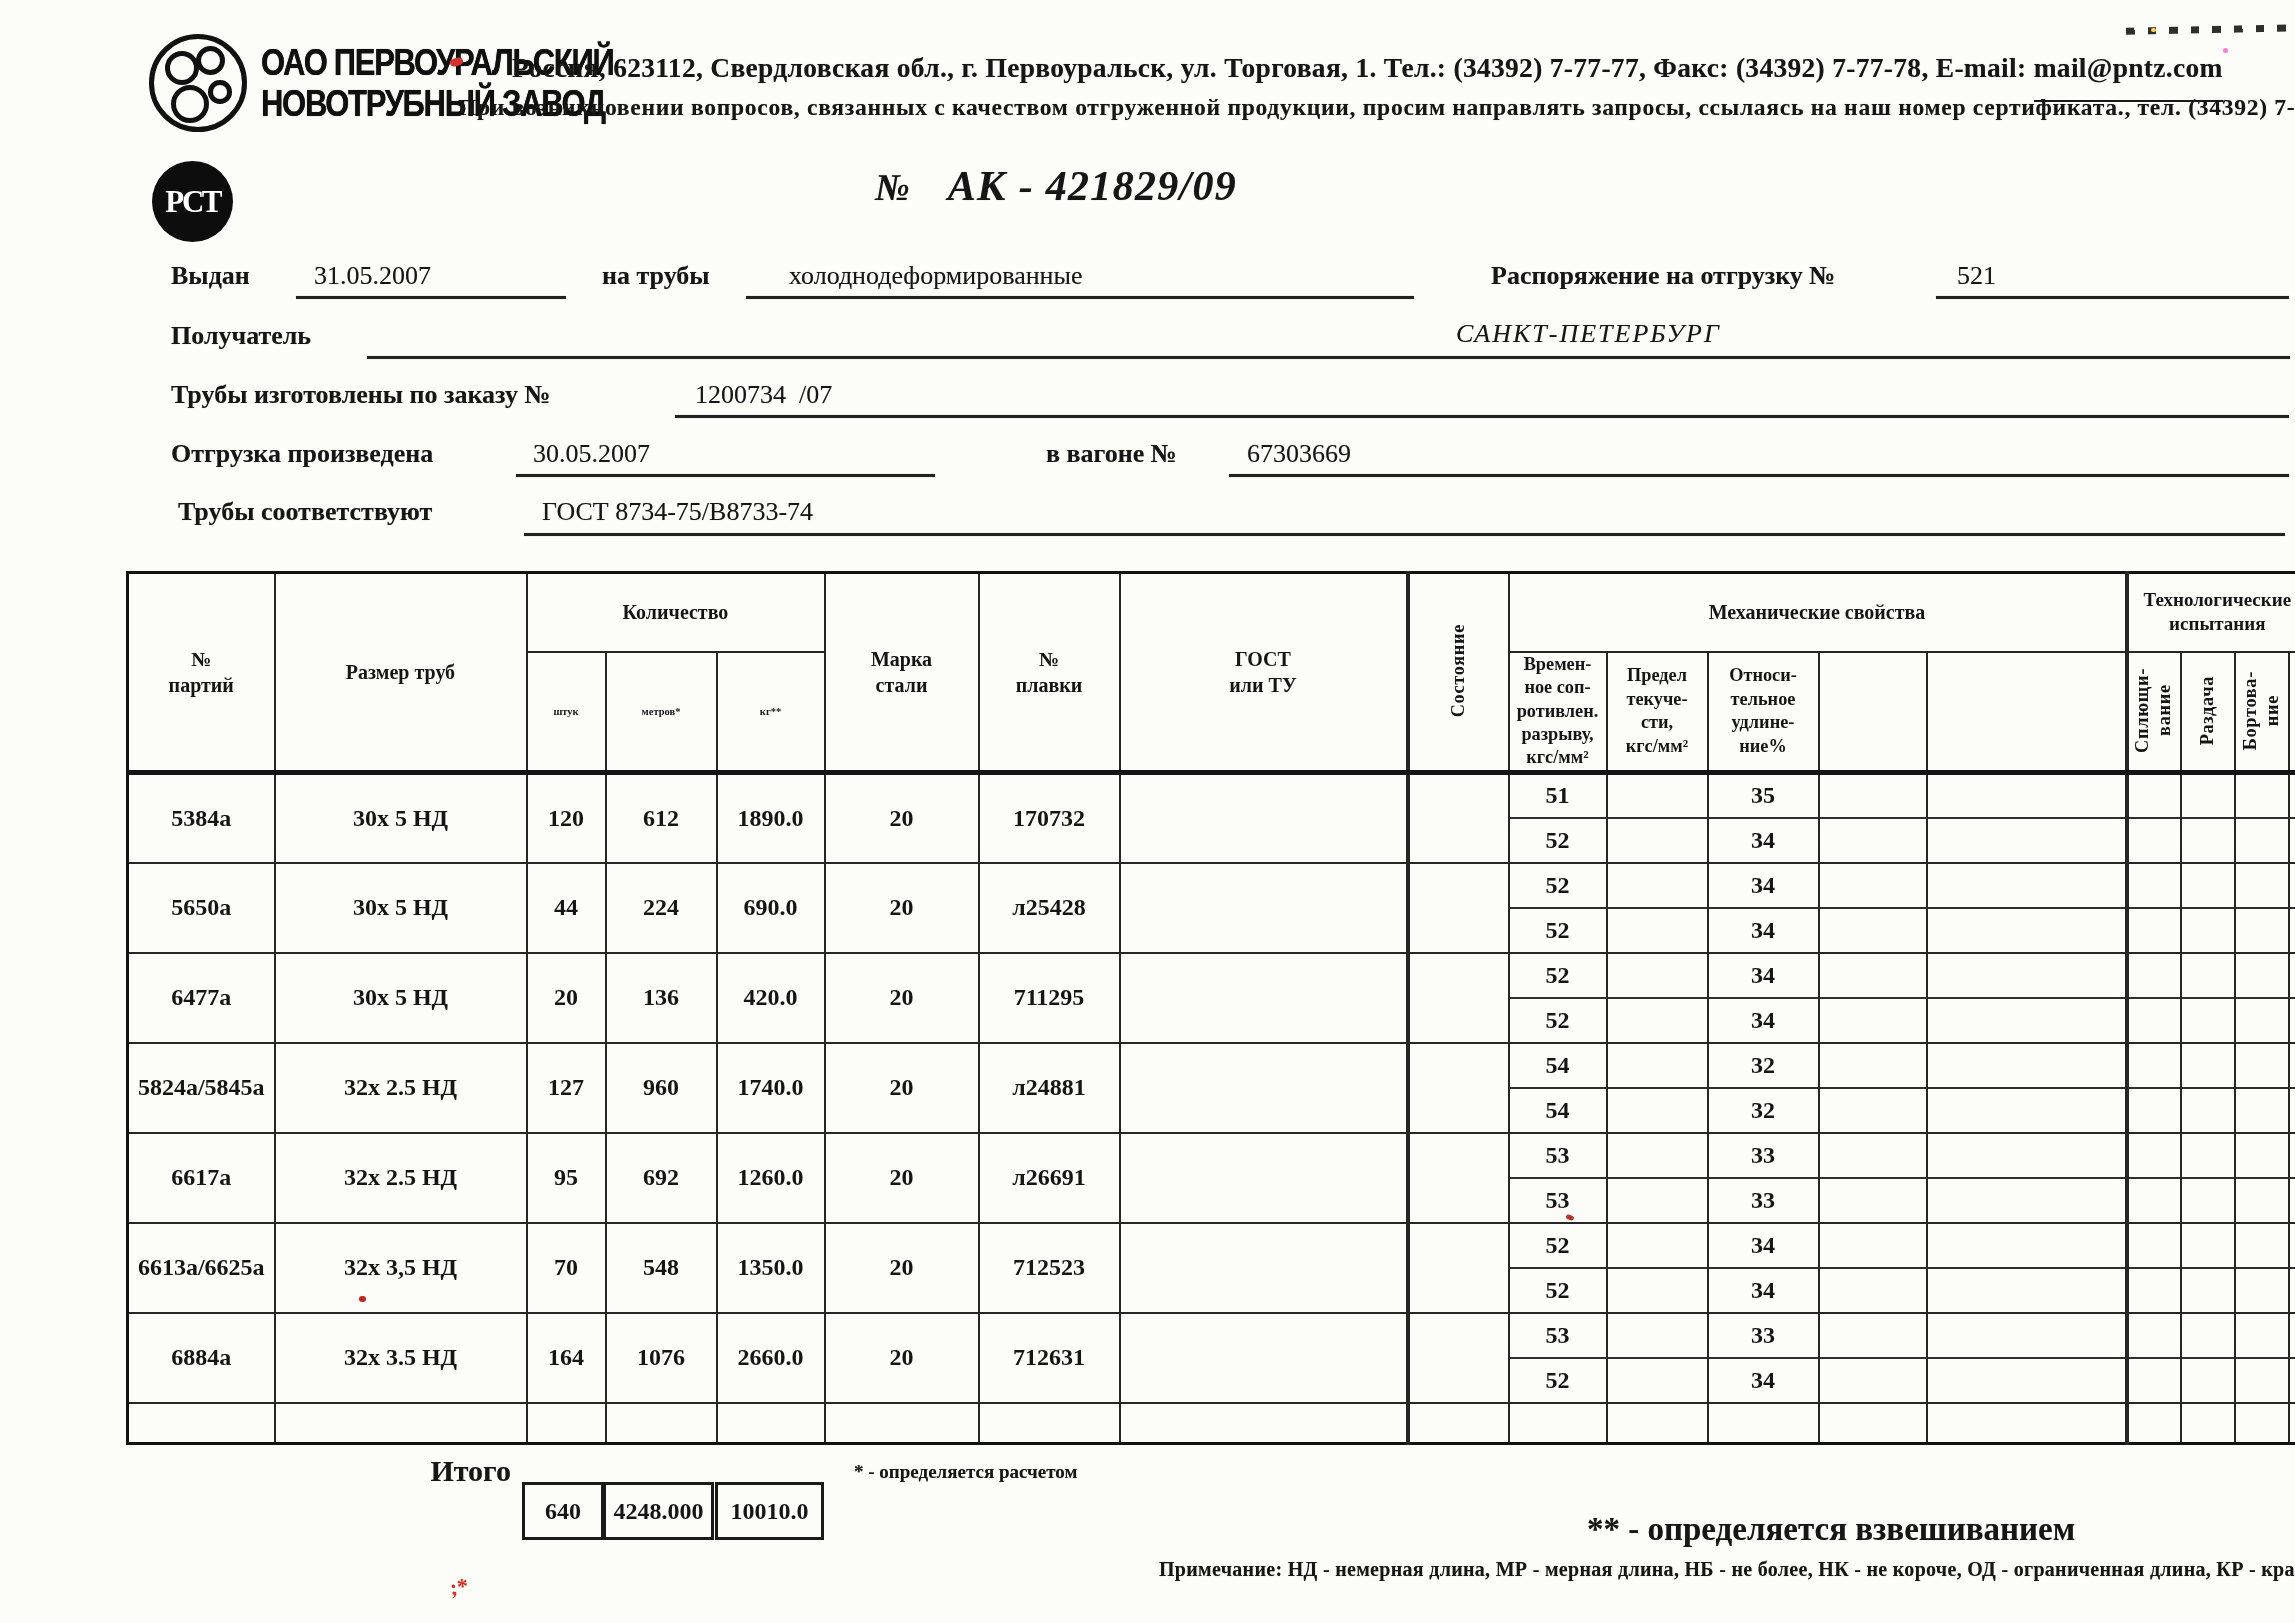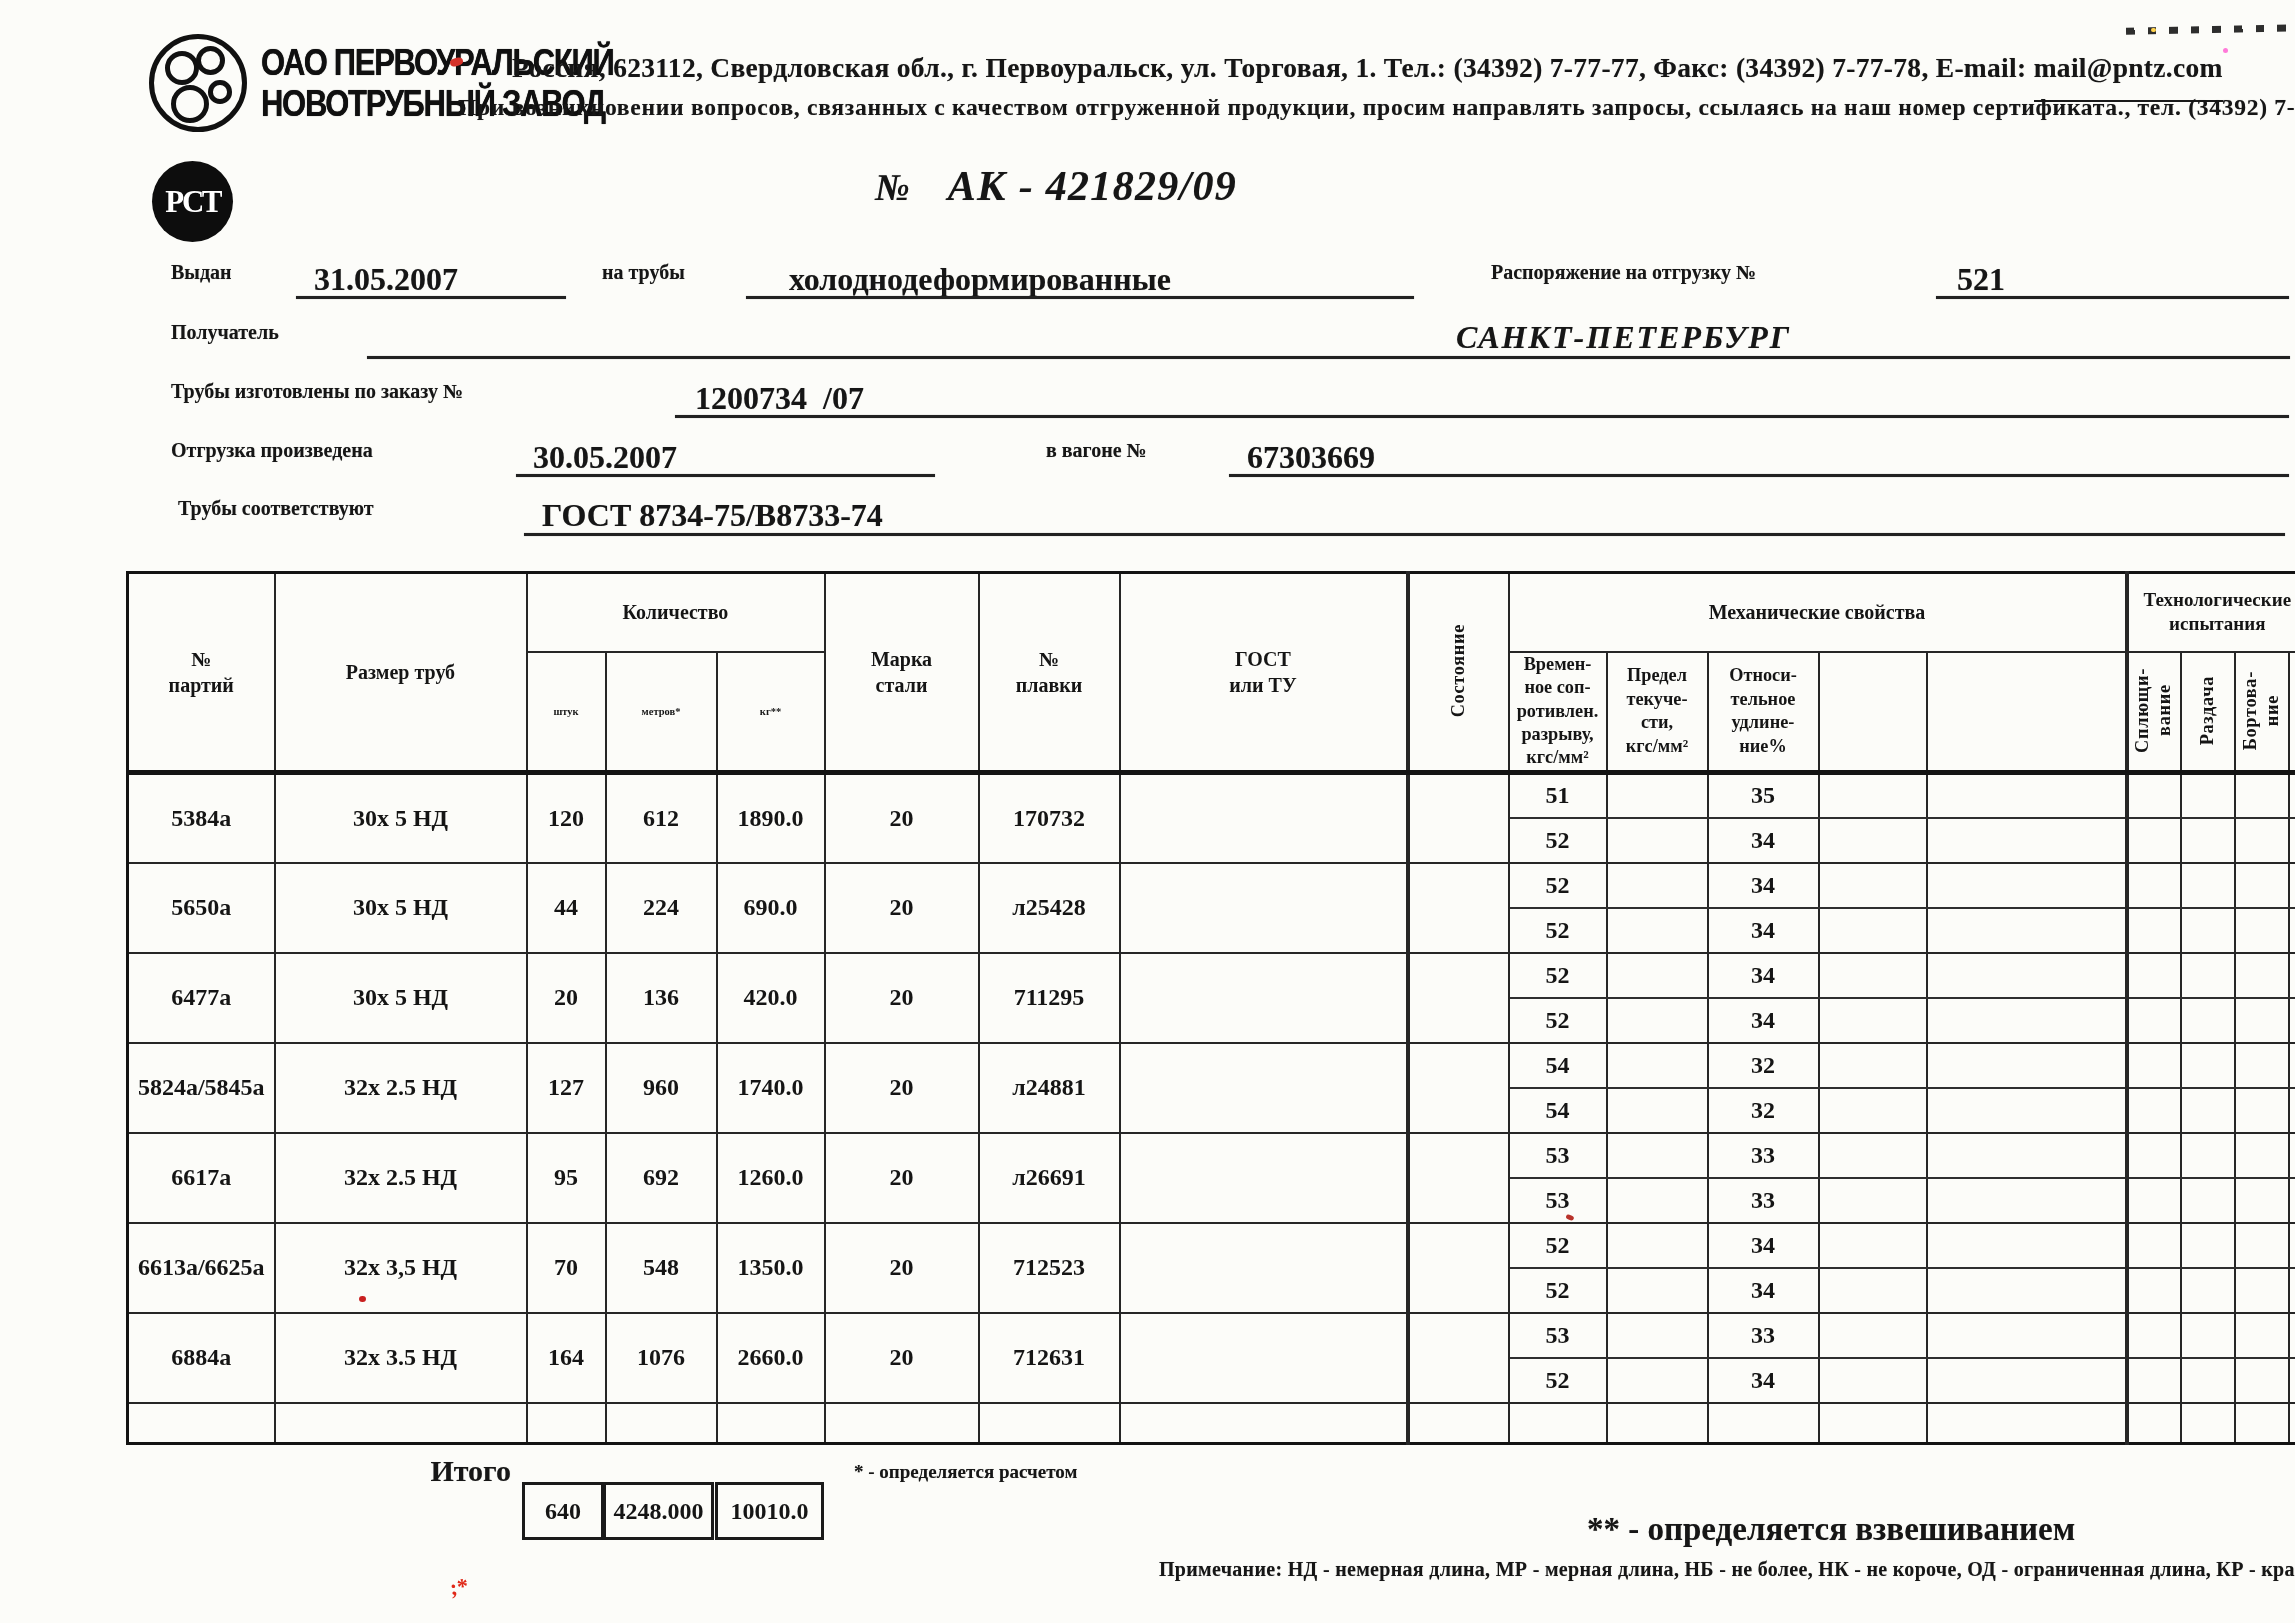--- a/index.html
+++ b/index.html
@@ -23,22 +23,22 @@
   .corner-art{left:2126px;top:26px;width:177px;height:7.2px;background:repeating-linear-gradient(90deg,#171717 0 8.5px,transparent 8.5px 21.6px);transform:rotate(-1.2deg);opacity:.9}
 
   
   .rst{left:152px;top:161px;width:81px;height:81px;background:#0d0d0d;border-radius:50%;display:flex;align-items:center;justify-content:center;color:#fff;font-weight:700;font-size:31px;letter-spacing:-2.6px;font-family:"Liberation Serif",serif}
   .titlebar{left:828px;top:162px;display:flex;align-items:baseline;font-style:italic;font-weight:700}
   .titlebar .tt{font-size:42px;letter-spacing:2px}
   .titlebar .tn{font-size:38px;margin-left:47px}
   .titlebar .tv{font-size:42px;margin-left:38px;letter-spacing:1.3px}
 
   
-  .lbl{font-weight:700;font-size:20px}
-  .val{font-weight:700;font-size:32px}
+  .lbl{font-weight:700;font-size:26px}
+  .val{font-weight:400;font-size:26px}
   .ulka{position:absolute;height:2.6px;background:#222;box-shadow:0 0 0.7px #222}
   .recv{font-style:italic;letter-spacing:2px}
   .prews{white-space:pre}
 
   
   table.cert{position:absolute;left:126px;top:571px;width:2180px;border-collapse:collapse;table-layout:fixed;border:3.9px solid #131313}
   .cert th,.cert td{border:2px solid #262626;text-align:center;vertical-align:middle;overflow:hidden}
   .cert thead th{font-weight:600}
   .th-top{height:79px}
   .th-sub{height:121px}

